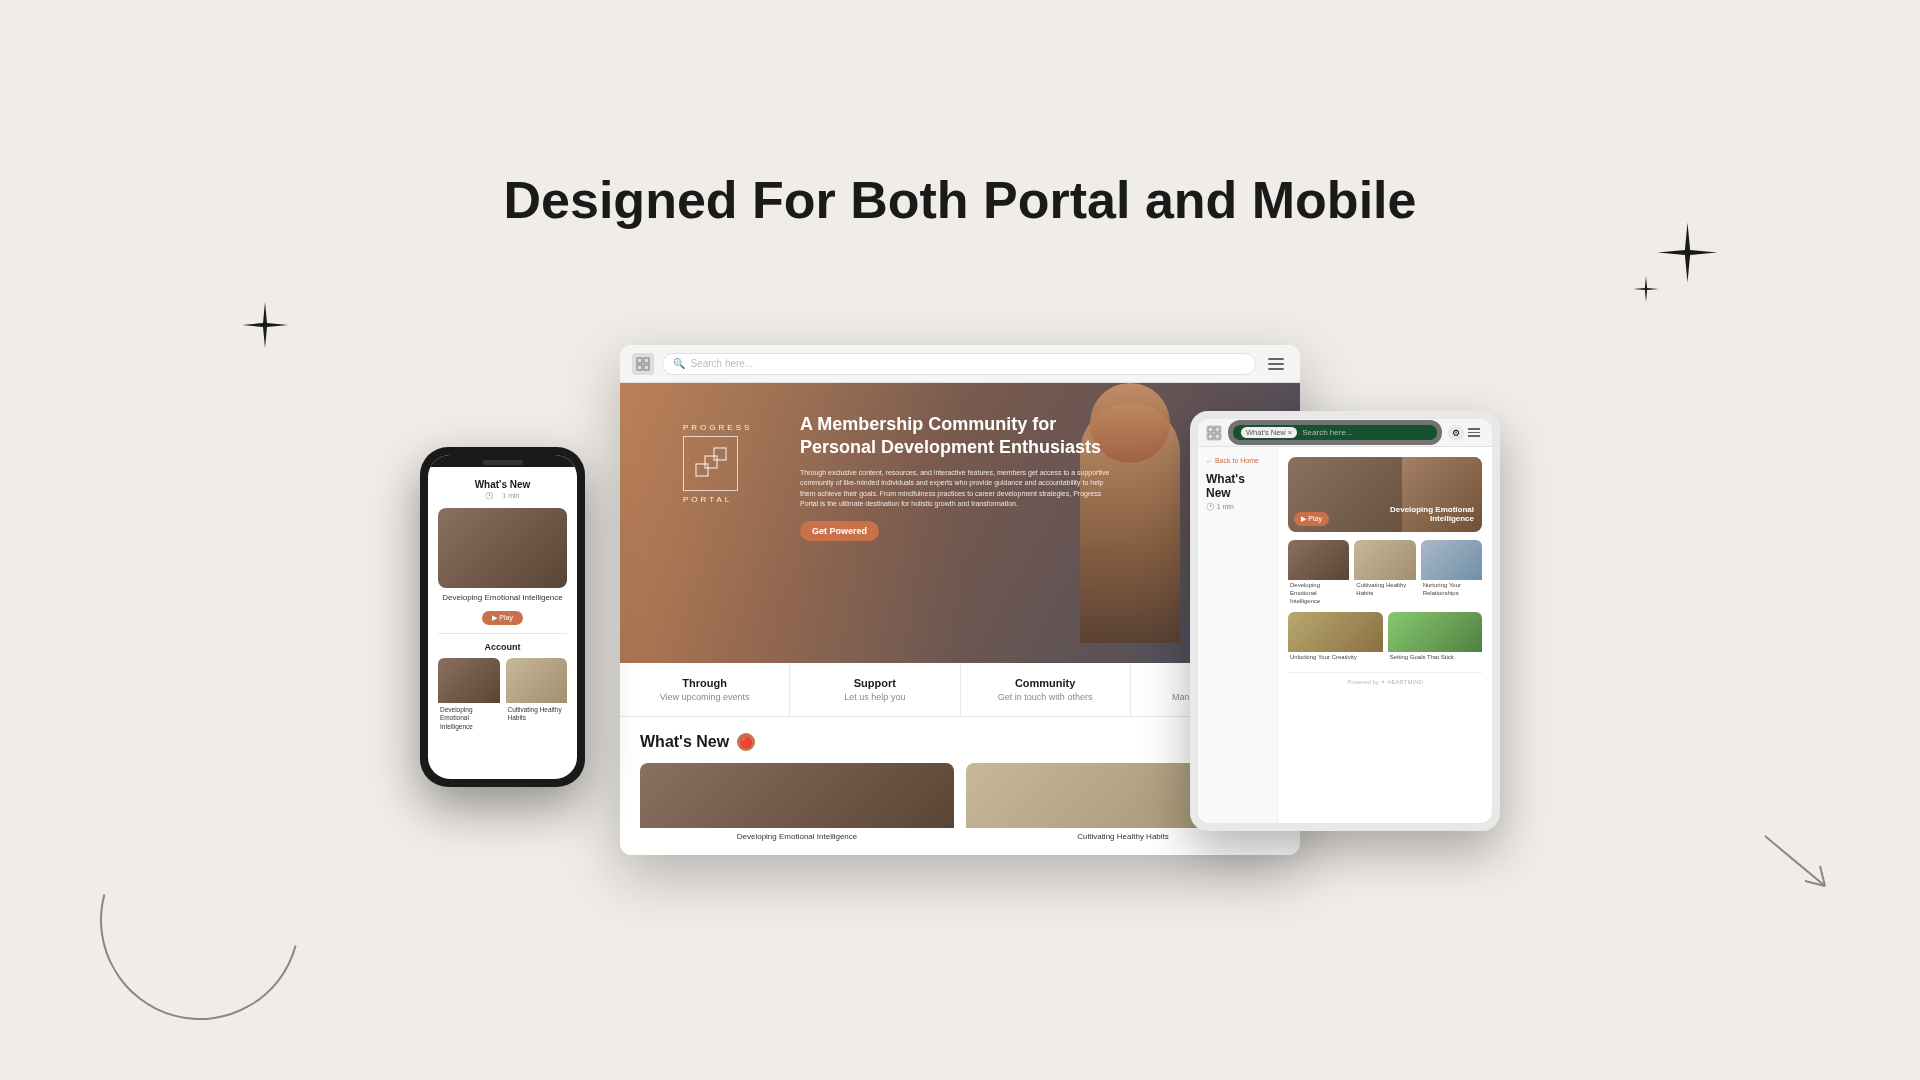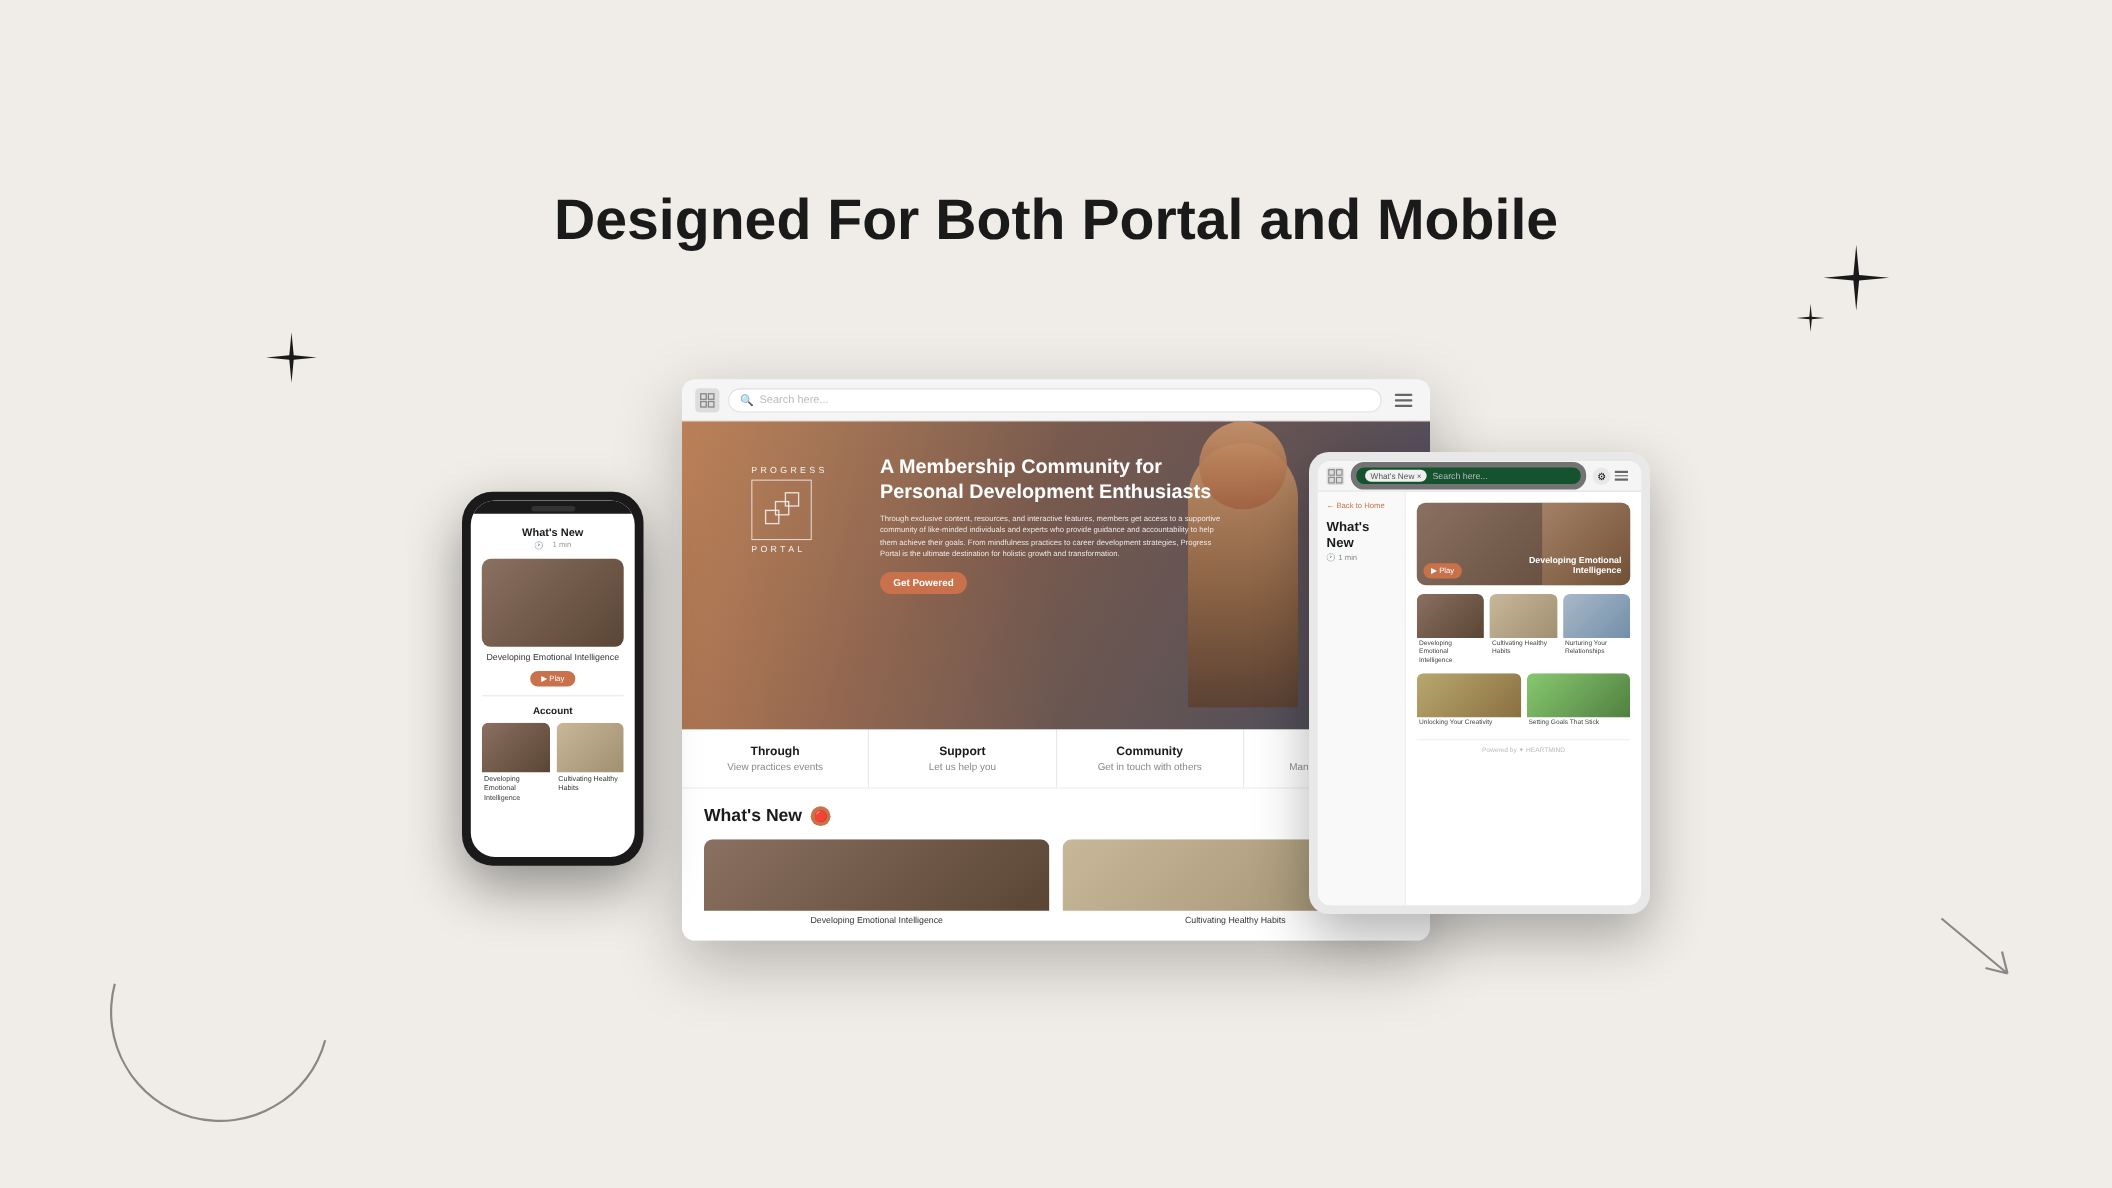--- a/index.html
+++ b/index.html
@@ -602,21 +602,21 @@
         <div class="hero-text" style="position:absolute; left:180px; top:30px; max-width:320px;">
           <h2 class="hero-title" style="font-size:18px; font-weight:700; color:#fff; line-height:1.3; margin-bottom:8px;">A Membership Community for Personal Development Enthusiasts</h2>
           <p class="hero-desc" style="font-size:7px; color:rgba(255,255,255,0.85); line-height:1.5; margin-bottom:10px;">Through exclusive content, resources, and interactive features, members get access to a supportive community of like-minded individuals and experts who provide guidance and accountability to help them achieve their goals. From mindfulness practices to career development strategies, Progress Portal is the ultimate destination for holistic growth and transformation.</p>
           <button class="hero-btn" style="font-size:9px; padding:5px 12px;">Get Powered</button>
         </div>
       </div>
 
       <div class="nav-sections">
         <div class="nav-section-item">
           <div class="nav-section-title">Through</div>
-          <div class="nav-section-sub">View practices events</div>
+          <div class="nav-section-sub">View upcoming events</div>
         </div>
         <div class="nav-section-item">
           <div class="nav-section-title">Support</div>
           <div class="nav-section-sub">Let us help you</div>
         </div>
         <div class="nav-section-item">
           <div class="nav-section-title">Community</div>
           <div class="nav-section-sub">Get in touch with others</div>
         </div>
         <div class="nav-section-item">

